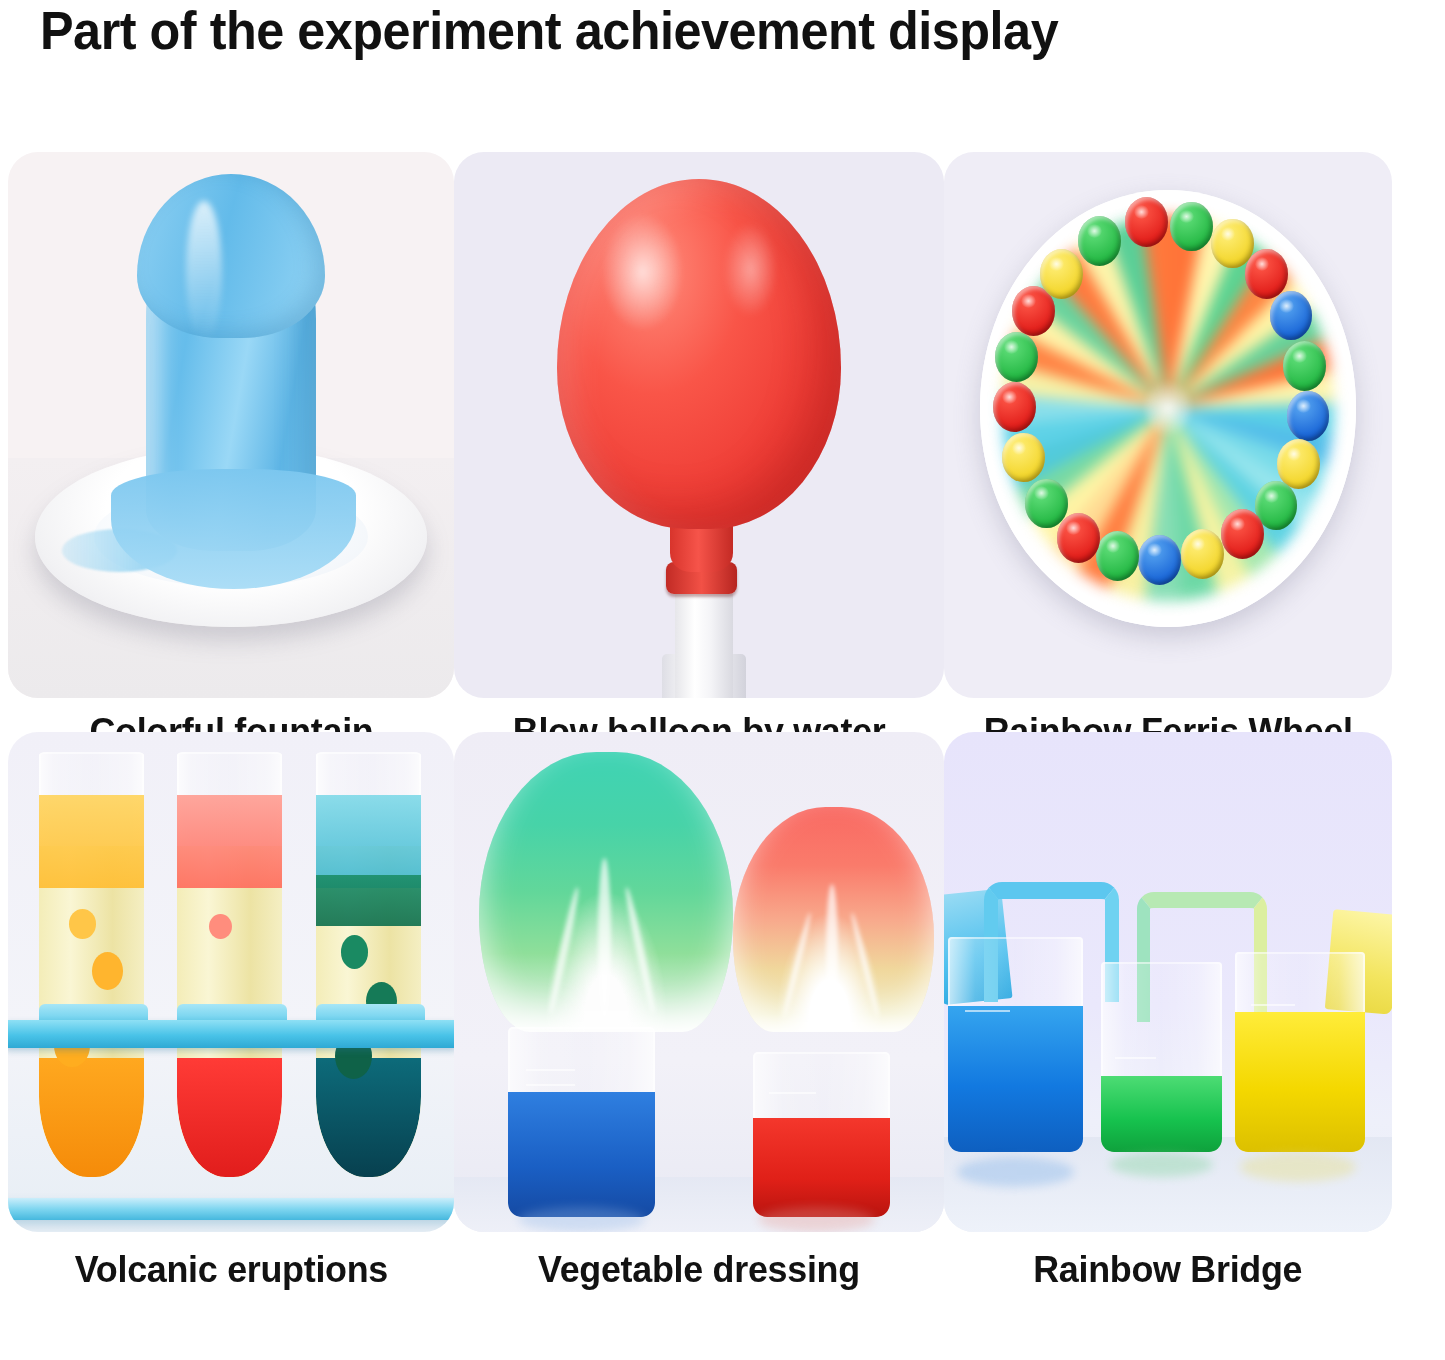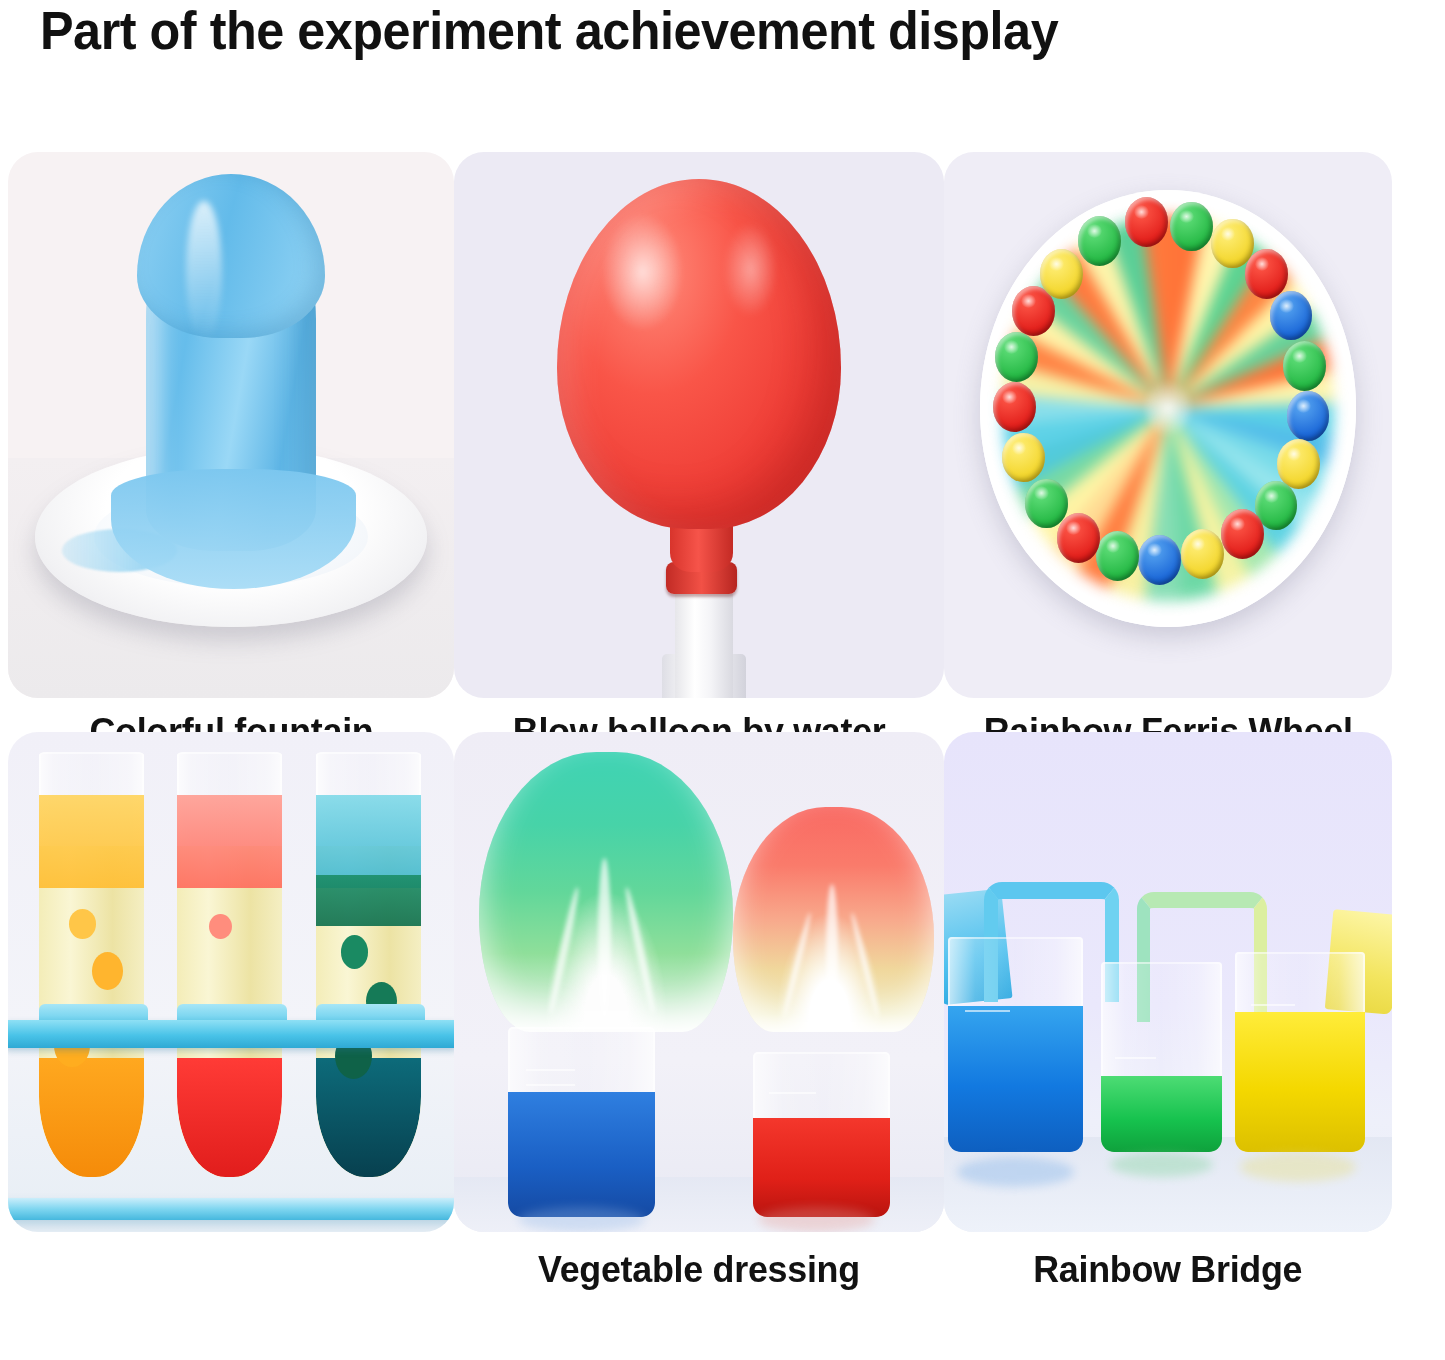--- a/index.html
+++ b/index.html
@@ -531,20 +531,25 @@
           <div class="bk-liq liq-y"></div>
           <div class="grad-mark" style="top:26%;"></div>
         </div>
 
         <div class="refl" style="left:3%;bottom:9%;width:26%;height:6%;background:#6ea8e6;"></div>
         <div class="refl" style="left:37%;bottom:11%;width:23%;height:5%;background:#6fd08c;"></div>
         <div class="refl" style="left:66%;bottom:10%;width:26%;height:6%;background:#e8dc6a;"></div>
       </div>
     </div>
 
+    <div class="cellwrap a-l4">
+      <div class="capbox cap">
+        <span>Volcanic eruptions</span>
+      </div>
+    </div>
     <div class="cellwrap a-l5">
       <div class="capbox cap">
         <span>Vegetable dressing</span>
       </div>
     </div>
     <div class="cellwrap a-l6">
       <div class="capbox cap">
         <span>Rainbow Bridge</span>
       </div>
     </div>

